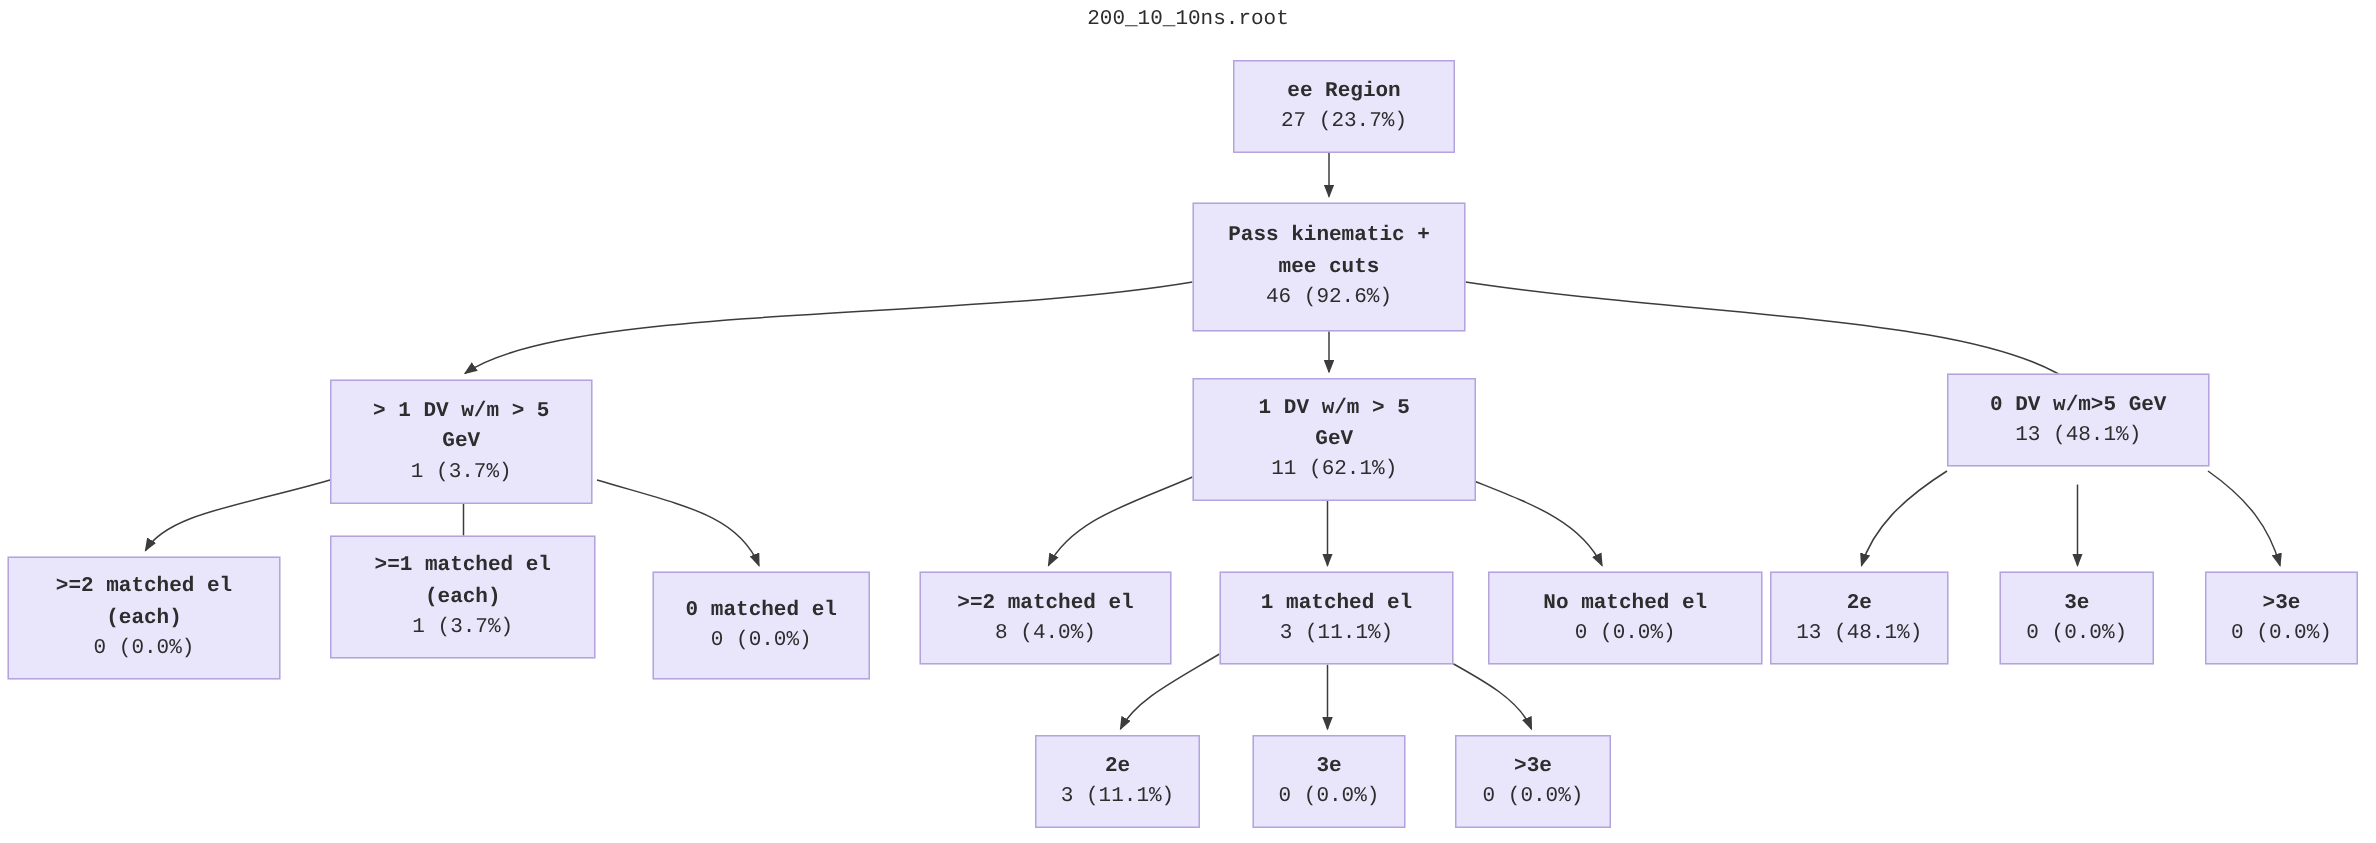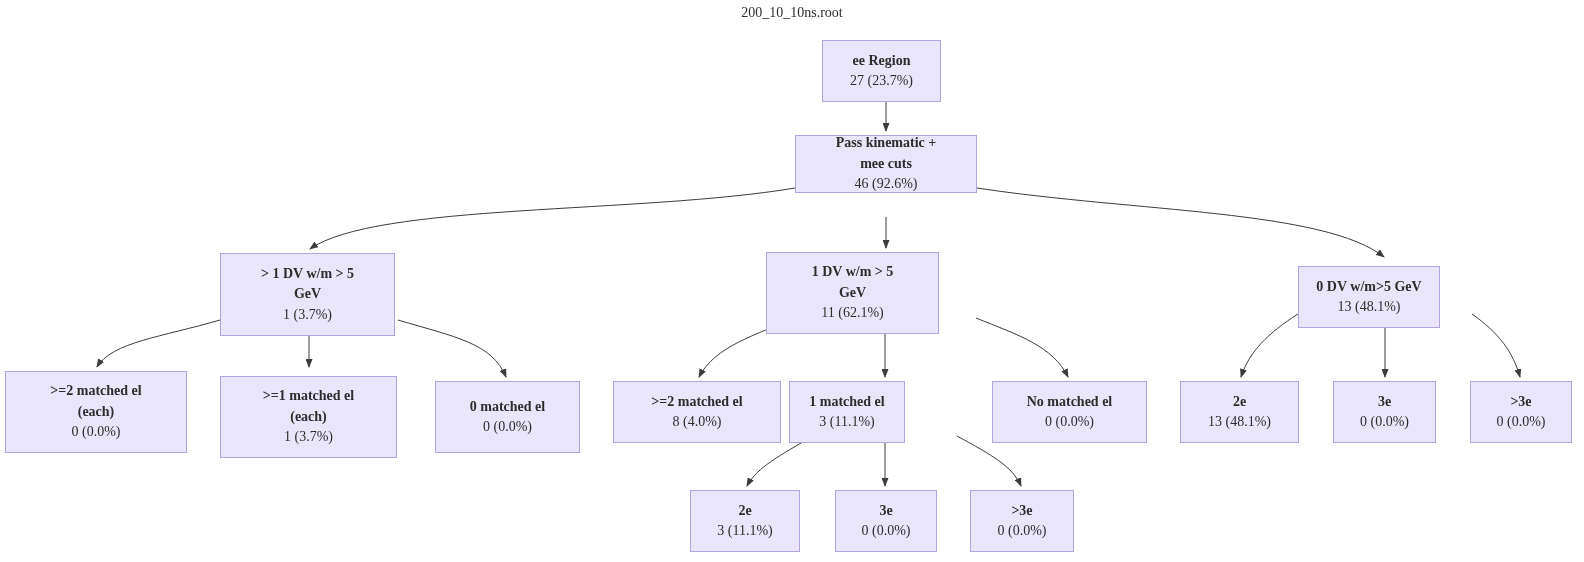--- a/index.html
+++ b/index.html
@@ -6,21 +6,21 @@
     --color-background:#ffffff;
     --color-node_fill:#e9e6fb;
     --color-node_border:#b4a3de;
     --color-edge:#3c3c3c;
     --color-text:#2d2d2d;
   }
   html,body{margin:0;padding:0;background:var(--color-background);}
   .canvas{
     position:relative;width:1584px;height:562px;overflow:hidden;
     background:var(--color-background);
-    font-family:Liberation Serif, serif;color:var(--color-text);
+    font-family:Liberation Mono, monospace;color:var(--color-text);
   }
   .diagram-title{
     position:absolute;top:4px;left:0;width:100%;text-align:center;
     font-size:14px;line-height:18px;
   }
   .edges{position:absolute;left:0;top:0;width:1584px;height:562px;}
   .edges path{fill:none;stroke:var(--color-edge);stroke-width:1;}
   .edges marker path{fill:var(--color-edge);stroke:none;}
   .node{
     position:absolute;box-sizing:border-box;
@@ -56,76 +56,76 @@
     <path d="M885,334 L885,377" marker-end="url(#arrow)"></path>
     <path d="M976,318 C1018,335 1053,346 1068,377" marker-end="url(#arrow)"></path>
     <path d="M1298,314 C1268,333 1249,352 1241,377" marker-end="url(#arrow)"></path>
     <path d="M1385,323 L1385,377" marker-end="url(#arrow)"></path>
     <path d="M1472,314 C1499,333 1513,352 1520,377" marker-end="url(#arrow)"></path>
     <path d="M813,436 C781,455 757,467 747,486" marker-end="url(#arrow)"></path>
     <path d="M885,443 L885,486" marker-end="url(#arrow)"></path>
     <path d="M957,436 C992,455 1013,467 1021,486" marker-end="url(#arrow)"></path>
   </svg>
 
-  <div class="node" style="left:822px;top:40px;width:119px;height:62px">
+  <div class="node" style="left:822px;top:40px;width:148px;height:62px">
     <div class="node-title">ee Region</div>
     <div class="node-count">27 (23.7%)</div>
   </div>
 
-  <div class="node" style="left:795px;top:135px;width:182px;height:58px">
+  <div class="node" style="left:795px;top:135px;width:182px;height:86px">
     <div class="node-title">Pass kinematic +
 mee cuts</div>
     <div class="node-count">46 (92.6%)</div>
   </div>
 
   <div class="node" style="left:220px;top:253px;width:175px;height:83px">
     <div class="node-title">&gt; 1 DV w/m &gt; 5
 GeV</div>
     <div class="node-count">1 (3.7%)</div>
   </div>
 
-  <div class="node" style="left:766px;top:252px;width:173px;height:82px">
+  <div class="node" style="left:795px;top:252px;width:189px;height:82px">
     <div class="node-title">1 DV w/m &gt; 5
 GeV</div>
     <div class="node-count">11 (62.1%)</div>
   </div>
 
-  <div class="node" style="left:1298px;top:266px;width:142px;height:62px">
+  <div class="node" style="left:1298px;top:249px;width:175px;height:62px">
     <div class="node-title">0 DV w/m&gt;5 GeV</div>
     <div class="node-count">13 (48.1%)</div>
   </div>
 
   <div class="node" style="left:5px;top:371px;width:182px;height:82px">
     <div class="node-title">&gt;=2 matched el
 (each)</div>
     <div class="node-count">0 (0.0%)</div>
   </div>
 
-  <div class="node" style="left:220px;top:376px;width:177px;height:82px">
+  <div class="node" style="left:220px;top:357px;width:177px;height:82px">
     <div class="node-title">&gt;=1 matched el
 (each)</div>
     <div class="node-count">1 (3.7%)</div>
   </div>
 
   <div class="node" style="left:435px;top:381px;width:145px;height:72px">
     <div class="node-title">0 matched el</div>
     <div class="node-count">0 (0.0%)</div>
   </div>
 
   <div class="node" style="left:613px;top:381px;width:168px;height:62px">
     <div class="node-title">&gt;=2 matched el</div>
     <div class="node-count">8 (4.0%)</div>
   </div>
 
-  <div class="node" style="left:789px;top:381px;width:116px;height:62px">
+  <div class="node" style="left:813px;top:381px;width:156px;height:62px">
     <div class="node-title">1 matched el</div>
     <div class="node-count">3 (11.1%)</div>
   </div>
 
-  <div class="node" style="left:992px;top:381px;width:155px;height:62px">
+  <div class="node" style="left:992px;top:381px;width:183px;height:62px">
     <div class="node-title">No matched el</div>
     <div class="node-count">0 (0.0%)</div>
   </div>
 
   <div class="node" style="left:1180px;top:381px;width:119px;height:62px">
     <div class="node-title">2e</div>
     <div class="node-count">13 (48.1%)</div>
   </div>
 
   <div class="node" style="left:1333px;top:381px;width:103px;height:62px">

